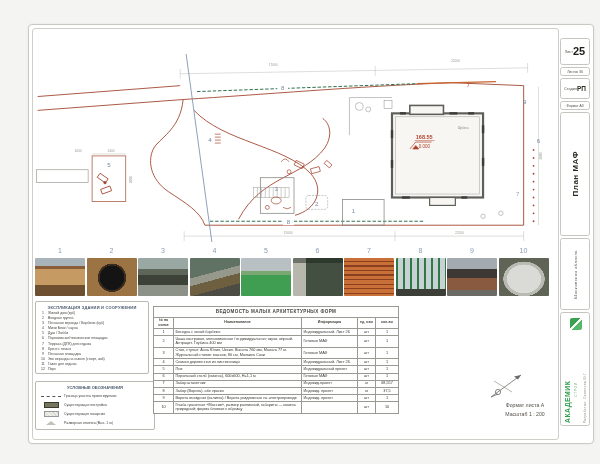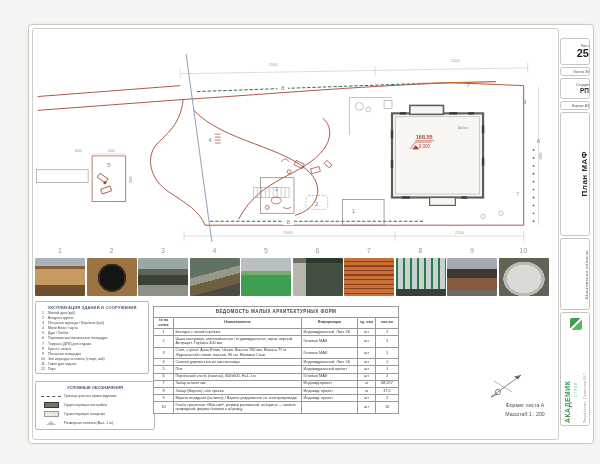--- a/index.html
+++ b/index.html
@@ -47,21 +47,21 @@
   .maf{position:absolute;left:120px;top:277px;width:245px;border-collapse:collapse;table-layout:fixed;font-size:3.8px;color:#3a3a35;background:#fff;}
   .maf td,.maf th{border:0.5px solid #9a9a94;padding:0.8px 1.5px;vertical-align:middle;line-height:1.2;}
   .maf .ttl{font-size:4.6px;font-weight:600;letter-spacing:.4px;text-align:center;color:#44443f;padding:2px;}
   .maf .hd{font-size:3.6px;text-align:center;font-weight:bold;color:#44443f;}
   .maf .c{text-align:center;}
   
   .fmt{position:absolute;left:444px;top:372px;width:96px;text-align:center;font-size:5.2px;color:#55504a;line-height:8.5px;}
   .narrow{position:absolute;left:448px;top:340px;}
   
   .stamp{position:absolute;right:2px;top:0;width:32px;height:100%;}
-  .sb{position:absolute;left:1px;width:30px;background:#fff;border:0.5px solid #c6c6c0;border-radius:2.5px;box-sizing:border-box;display:flex;align-items:flex-end;justify-content:center;flex-direction:column;overflow:hidden;}
+  .sb{position:absolute;left:1px;width:30px;background:#fff;border:0.5px solid #c6c6c0;border-radius:2.5px;box-sizing:border-box;display:flex;align-items:center;justify-content:center;flex-direction:row;overflow:hidden;}
   .sb .lab{font-size:3.8px;color:#55504a;}
   .sb .big{font-size:11px;font-weight:bold;color:#1e1e18;line-height:11px;}
   .sb .mid{font-size:6.5px;font-weight:bold;color:#2a2a24;}
   .sb .sm{font-size:3.4px;color:#55504a;}
   .vtext{writing-mode:vertical-rl;transform:rotate(180deg);letter-spacing:.5px;white-space:nowrap;}
   .dr-title{font-size:8px;font-weight:bold;color:#2a2a22;}
   .region{font-size:4.2px;color:#5a5a54;}
   .b7{position:relative;}
   .logo-mark{position:absolute;top:5px;left:9px;width:12px;height:12px;border-radius:2px;background:linear-gradient(135deg,#3aa24e 0 45%,#fff 45% 55%,#58b86a 55% 100%);}
   .co-name{position:absolute;top:20px;left:3px;height:90px;font-size:6.8px;font-weight:bold;color:#2f9e4c;}

